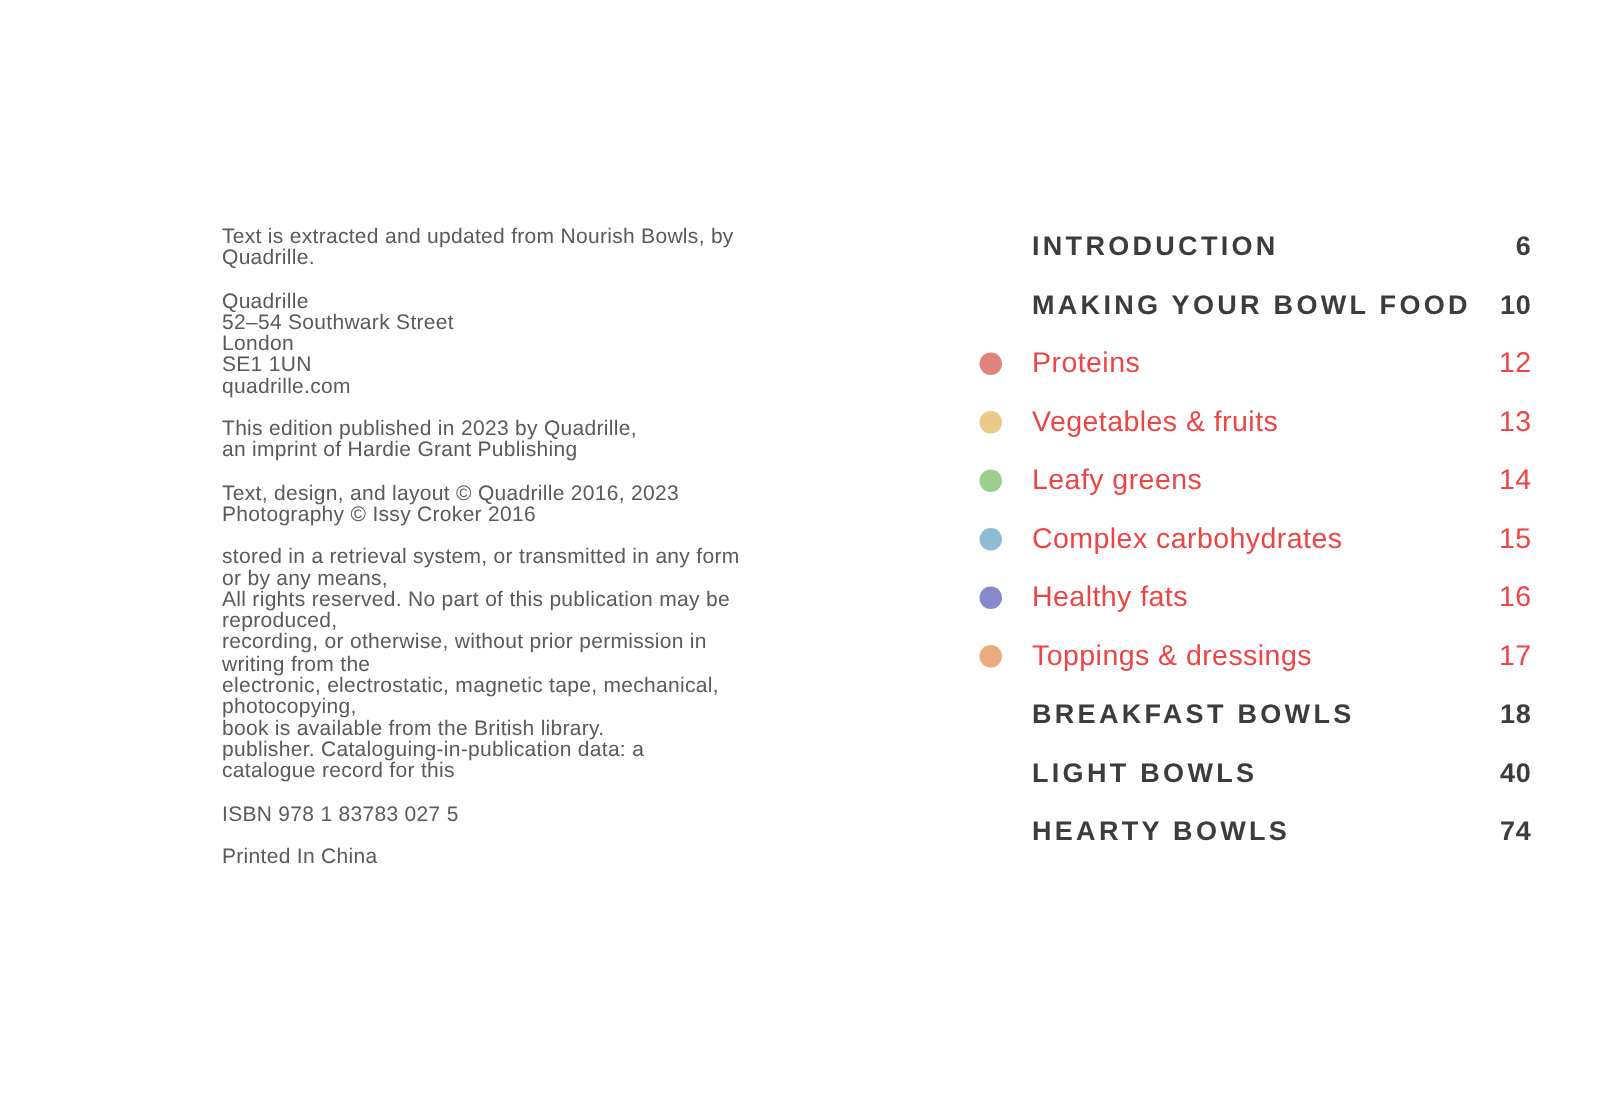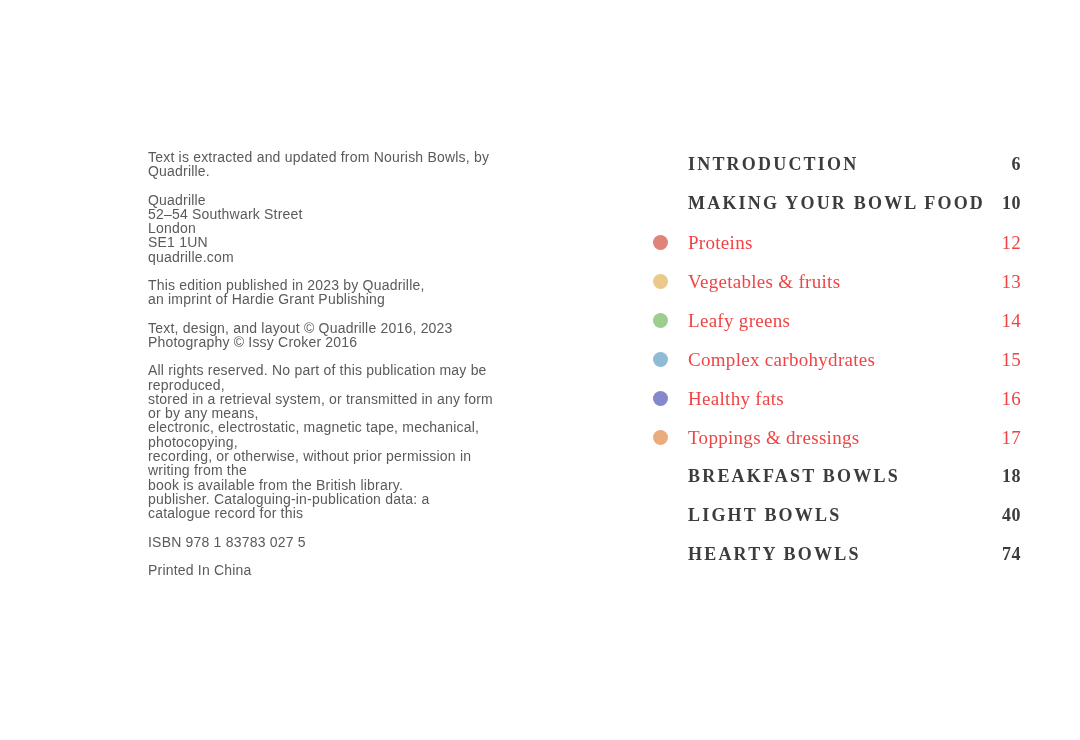--- a/index.html
+++ b/index.html
@@ -38,21 +38,20 @@
   .toc {
     position: absolute;
     left: 653px;
     top: 145px;
     width: 368px;
   }
   .toc-row {
     display: flex;
     align-items: center;
     height: 39px;
-    font-family: Liberation Serif, serif;
   }
   .toc-row .dot-cell {
     flex: 0 0 35px;
     display: flex;
     align-items: center;
   }
   .toc-row .dot {
     width: 15px;
     height: 15px;
     border-radius: 50%;
@@ -100,24 +99,24 @@
       </div>
     <div class="block" id="edition-block">
         <div>This edition published in 2023 by Quadrille,</div>
         <div>an imprint of Hardie Grant Publishing</div>
       </div>
     <div class="block" id="copyright-block">
         <div>Text, design, and layout © Quadrille 2016, 2023</div>
         <div>Photography © Issy Croker 2016</div>
       </div>
     <div class="block" id="rights-block">
+        <div>stored in a retrieval system, or transmitted in any form or by any means,</div>
         <div>All rights reserved. No part of this publication may be reproduced,</div>
-        <div>stored in a retrieval system, or transmitted in any form or by any means,</div>
+        <div>recording, or otherwise, without prior permission in writing from the</div>
         <div>electronic, electrostatic, magnetic tape, mechanical, photocopying,</div>
-        <div>recording, or otherwise, without prior permission in writing from the</div>
         <div>book is available from the British library.</div>
         <div>publisher. Cataloguing-in-publication data: a catalogue record for this</div>
       </div>
     <div class="block">ISBN 978 1 83783 027 5</div>
     <div class="block">Printed In China</div>
   </div>
 
   <div class="toc" id="toc-list">
       <div class="toc-row heading">
         <span class="dot-cell"></span>

